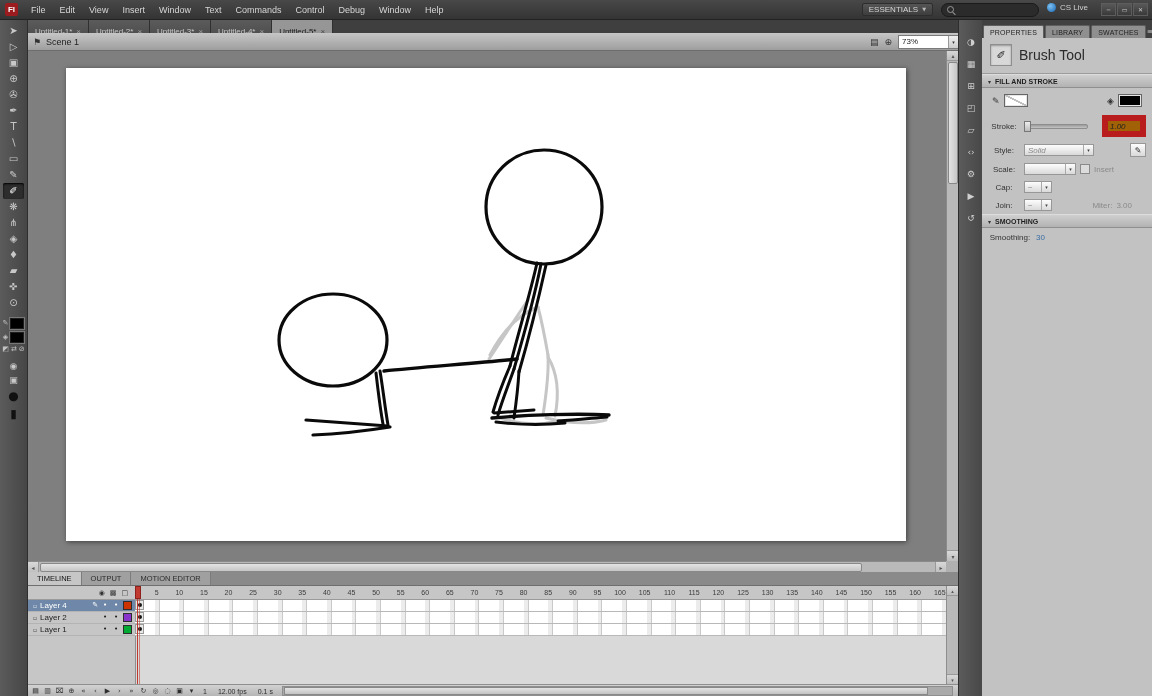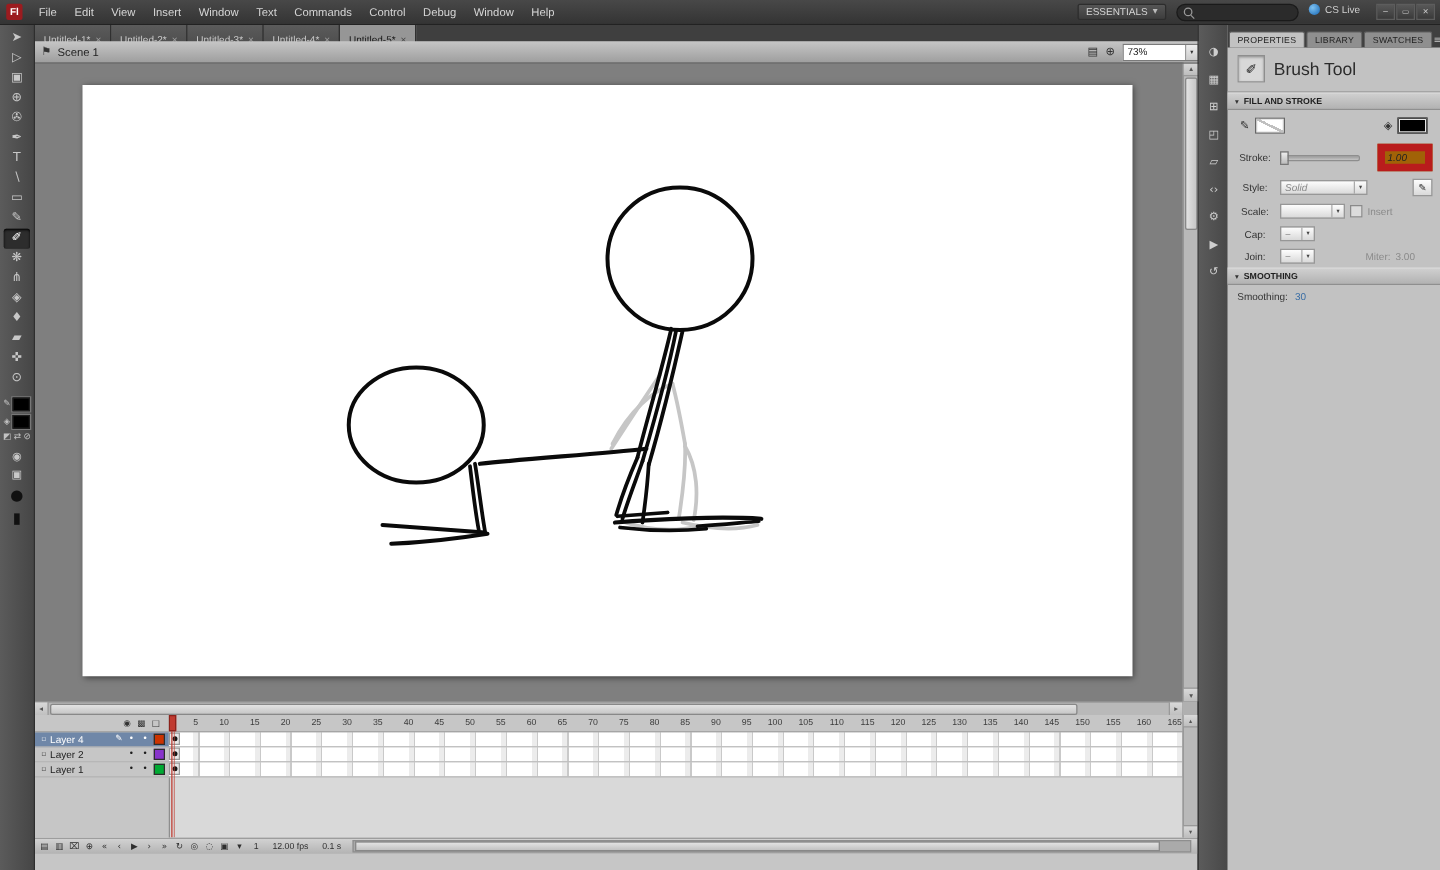--- a/index.html
+++ b/index.html
@@ -346,20 +346,31 @@
     <div class="arr bot glyph">▾</div>
   </div>
   <div class="hscroll">
     <div class="arr left glyph">◂</div>
     <div class="hthumb"></div>
     <div class="arr right glyph">▸</div>
   </div>
   <div class="corner"></div>
 
   <div class="timeline">
+    <div class="tl-tabs">
+        <div class="tl-tab active">
+          <span>TIMELINE</span>
+        </div>
+        <div class="tl-tab">
+          <span>OUTPUT</span>
+        </div>
+        <div class="tl-tab">
+          <span>MOTION EDITOR</span>
+        </div>
+      </div>
     <div class="tl-body">
       <div class="tl-left">
         <div class="tl-left-header">
             <span class="glyph"><span>◉</span></span>
             <span class="glyph"><span>▩</span></span>
             <span class="glyph"><span>□</span></span>
           </div>
         <div>
             <div class="layer-row selected">
             <span class="layer-type-icon glyph">▫</span>

